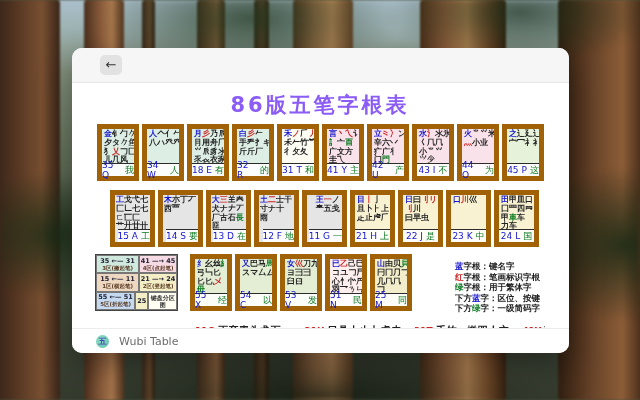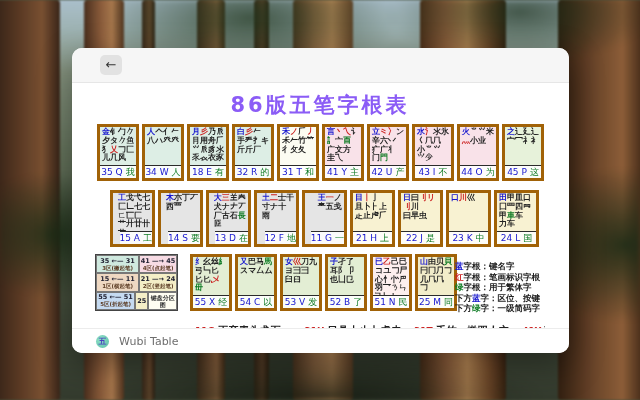--- a/index.html
+++ b/index.html
@@ -35,21 +35,21 @@
            padding:0;cursor:pointer;font-family:inherit;}
 
   
   .chart{position:absolute;left:23px;top:37px;width:450px;height:243px;background:#fff;overflow:hidden;}
   .chart-title{position:absolute;left:0;top:6px;width:100%;text-align:center;font-size:21px;
                font-weight:bold;color:#8b5cf6;letter-spacing:3px;}
   .crow{position:absolute;display:flex;gap:3px;}
   .row0{top:39px;left:2px;}
   .row1{top:105px;left:15px;}
   .row2{top:169px;left:95px;}
-  .cell{width:42px;height:57px;border:3px solid #a16207;display:flex;flex-direction:column;box-sizing:border-box;}
+  .cell{width:42px;height:57px;border:5px solid #a16207;display:flex;flex-direction:column;box-sizing:border-box;}
   .row1 .cell{width:45px;}
   .lines{flex:1;overflow:hidden;padding:1px 2px;font-size:8px;line-height:8.8px;font-weight:bold;color:#222;}
   .ln{white-space:nowrap;}
   .head{color:#1515cf;}
   .rd{color:#cc2222;}
   .gn{color:#0c7a22;}
   .klabel{height:12px;border-top:1px solid #2b2b2b;background:rgba(255,255,255,.85);
           display:flex;align-items:center;justify-content:center;gap:3px;font-size:9px;font-weight:normal;}
   .kc{color:#1515cf;}
   .ks{color:#0c7a22;}
@@ -357,31 +357,20 @@
           <div class="lines">
             <div class="ln"><span class="head">女</span><span class="rd">巛</span><span>刀</span><span>九</span></div>
             <div class="ln"><span>ヨ</span><span>彐</span><span>彐</span></div>
             <div class="ln"><span>臼</span><span>𦥑</span></div>
           </div>
           <div class="klabel">
             <span class="kc">53 V</span>
             <span class="ks">发</span>
           </div>
         </div>
-        <div class="cell bg-grn">
-          <div class="lines">
-            <div class="ln"><span class="head">子</span><span>孑</span><span>了</span></div>
-            <div class="ln"><span>耳</span><span>阝</span><span>卩</span></div>
-            <div class="ln"><span>也</span><span>凵</span><span>㔾</span></div>
-          </div>
-          <div class="klabel">
-            <span class="kc">52 B</span>
-            <span class="ks">了</span>
-          </div>
-        </div>
         <div class="cell bg-npink">
           <div class="lines">
             <div class="ln"><span class="head">已</span><span class="rd">乙</span><span>己</span><span>巳</span></div>
             <div class="ln"><span>コ</span><span>ユ</span><span>𠃌</span><span>尸</span></div>
             <div class="ln"><span>心</span><span>忄</span><span>㣺</span><span>𠃜</span></div>
             <div class="ln"><span>羽</span><span>乛</span><span>ㄋ</span><span>ㄣ</span></div>
             <div class="ln"><span>⺄</span><span>乚</span><span>し</span></div>
           </div>
           <div class="klabel">
             <span class="kc">51 N</span>

